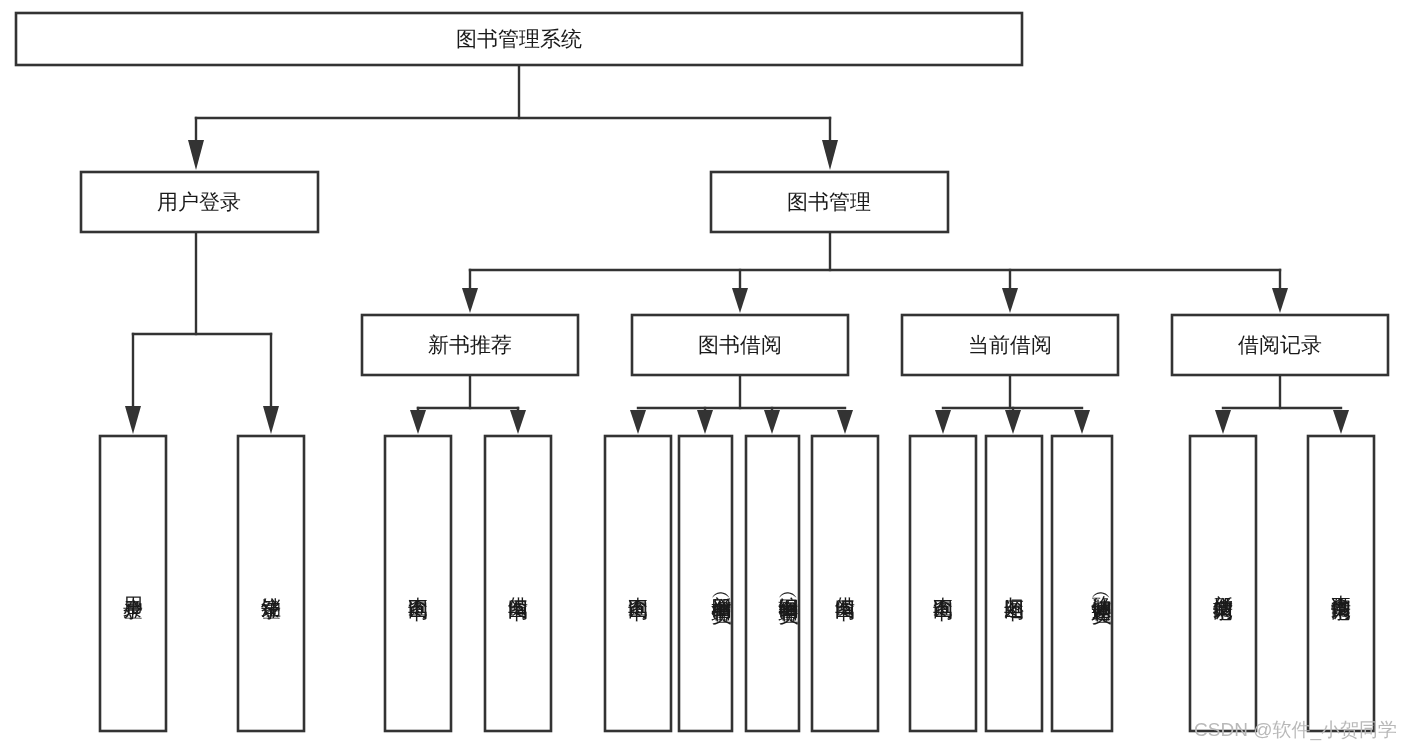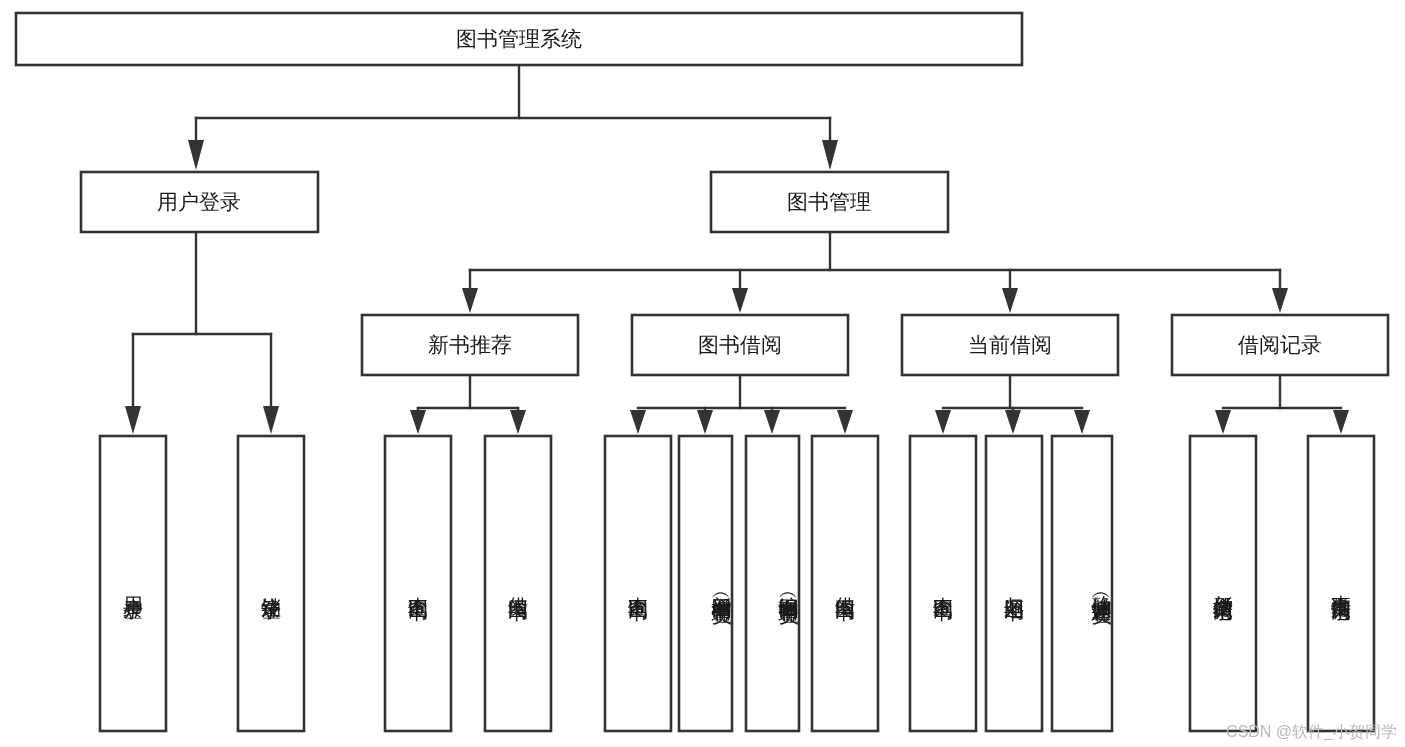--- a/index.html
+++ b/index.html
@@ -60,21 +60,21 @@
     letter-spacing: 1.5px;
     text-align: center;
     white-space: nowrap;
     user-select: none;
   }
   .watermark {
     position: absolute;
     right: 8px;
     bottom: 4px;
     font-family: "Liberation Sans", "DejaVu Sans", sans-serif;
-    font-size: 16px;
+    font-size: 19px;
     color: #b9b9b9;
     white-space: nowrap;
     user-select: none;
   }
 </style>
 </head>
 <body>
 
 <div id="diagram-root">
 

